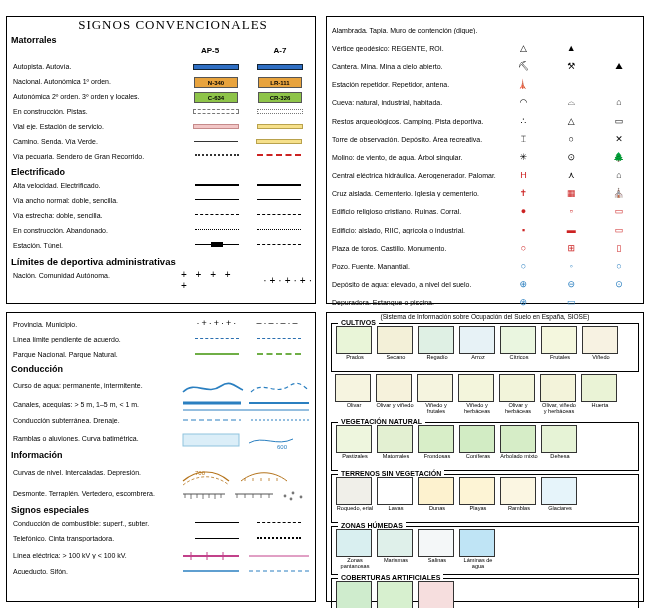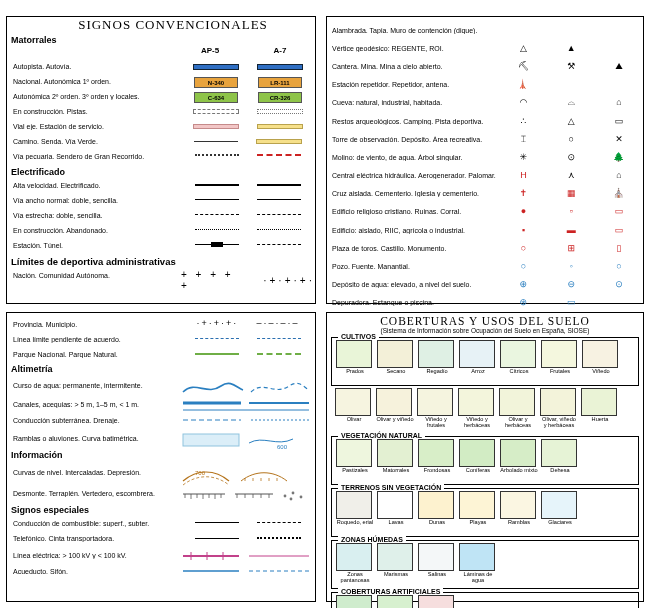--- a/index.html
+++ b/index.html
@@ -330,21 +330,21 @@
   <div class="row">
     <div class="lbl">Parque Nacional. Parque Natural.</div>
     <div class="sym">
       <div class="lns" style="padding-top:6px;">
           <div class="ln" style="border-top:2px solid #6fae46"></div>
           <div class="ln" style="border-top:2px dashed #6fae46"></div>
         </div>
     </div>
   </div>
 
-  <div class="sec">Altimetría</div>
+  <div class="sec">Conducción</div>
   <div class="row" style="height:20px">
     <div class="lbl">Curso de agua: permanente, intermitente.</div>
     <div class="sym">
       <svg width="130" height="20">
         <path d="M2 14 C14 2, 26 18, 40 8 C50 1, 56 10, 62 12" stroke="#2a7fc0" fill="none" stroke-width="1.6"></path>
         <path d="M70 14 C82 2, 94 18, 108 8 C118 1, 124 10, 128 12" stroke="#2a7fc0" fill="none" stroke-width="1.2" stroke-dasharray="4 3"></path>
       </svg>
     </div>
   </div>
   <div class="row" style="height:18px">
@@ -440,21 +440,20 @@
     <div class="sym">
       <svg width="130" height="14">
         <line x1="2" y1="7" x2="58" y2="7" stroke="#2a7fc0" stroke-width="1.5"></line>
         <line x1="68" y1="7" x2="128" y2="7" stroke="#2a7fc0" stroke-width="1" stroke-dasharray="4 3"></line>
       </svg>
     </div>
   </div>
 </div>
 
 <div class="panel" id="p-siose">
-  <div id="t-cob">COBERTURAS  Y  USOS  DEL  SUELO</div>
   <div id="t-cob-sub">(Sistema de Información sobre Ocupación del Suelo en España, SIOSE)</div>
   <div id="siose-groups">
       <div class="grp">
         <div class="gl">CULTIVOS</div>
         <div class="cells">
           <div class="cell">
             <div class="sw" style="background: rgb(233, 245, 216);"></div>
             <div class="cap">Prados</div>
           </div>
           <div class="cell">

